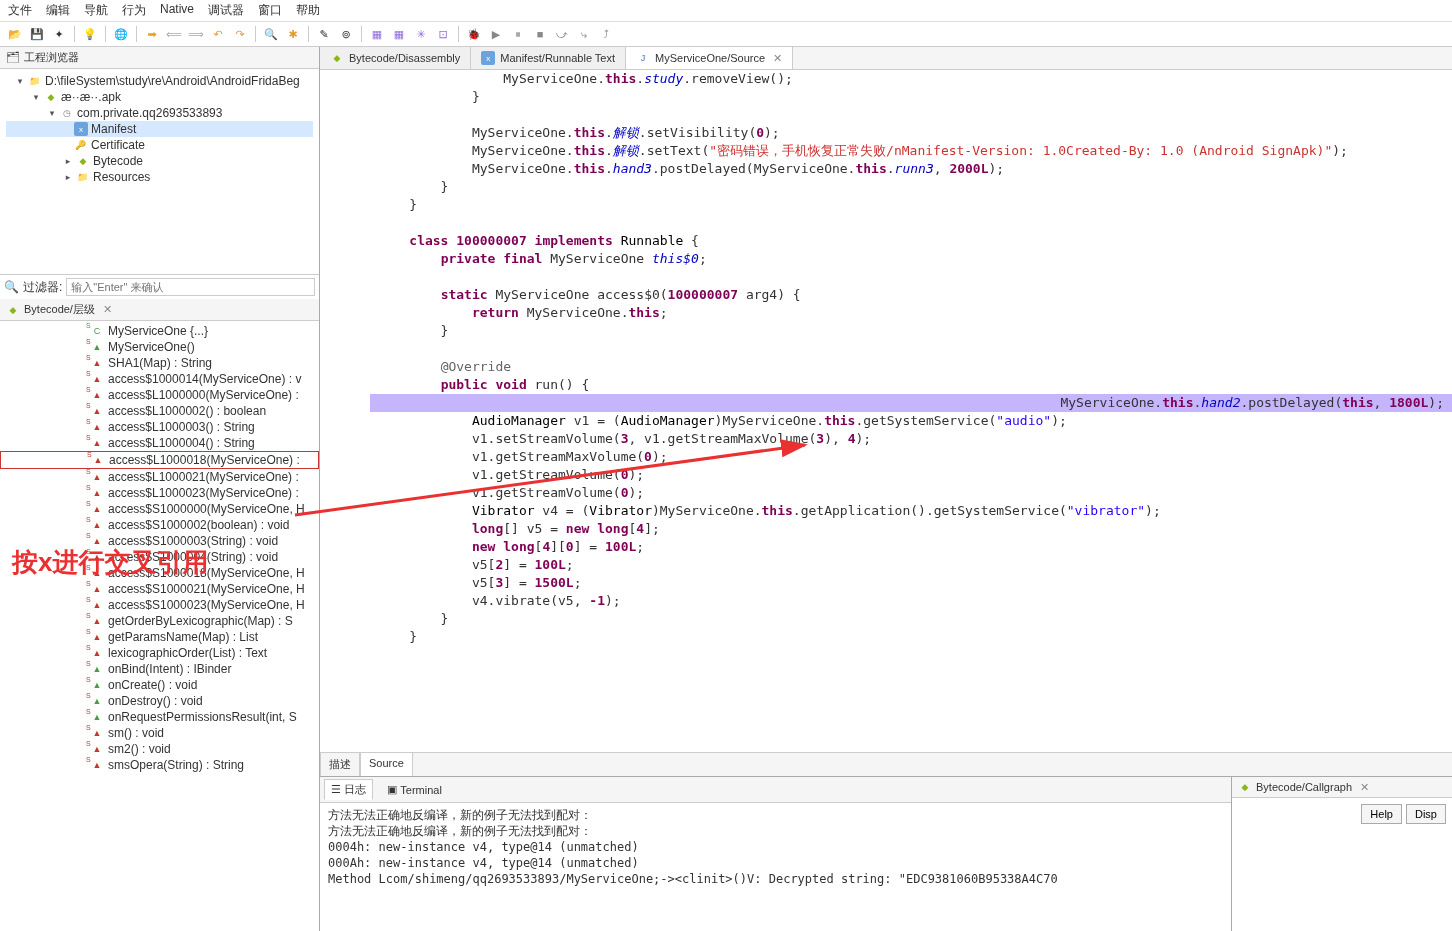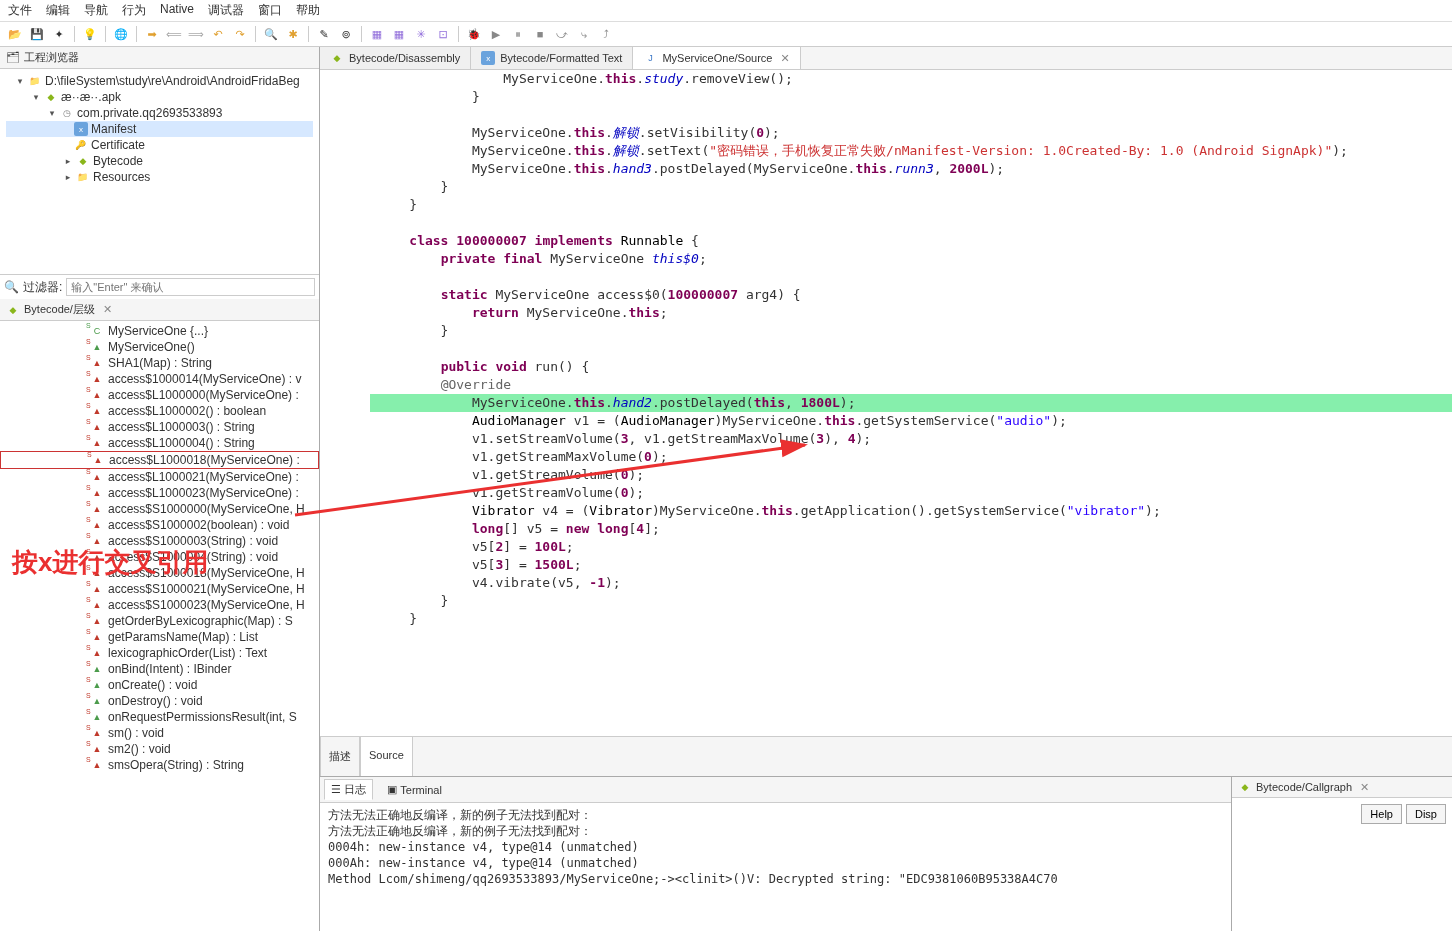--- a/index.html
+++ b/index.html
@@ -35,31 +35,31 @@
 .h-ico .sym { color: #6aa3dd; }
 .h-ico.method .sym { color: #c0392b; }
 .h-ico.green .sym { color: #4b9b4b; }
 .center { flex: 1; display: flex; flex-direction: column; background: #fff; }
 .ed-tabs { display: flex; background: #f5f5f5; border-bottom: 1px solid #ccc; }
 .ed-tab { padding: 4px 10px; border-right: 1px solid #ccc; display: flex; align-items: center; gap: 5px; font-size: 11px; background: #f0f0f0; }
 .ed-tab.active { background: #fff; }
 .ed-tab .x { color: #888; margin-left: 3px; }
 .editor { flex: 1; overflow: auto; font-family: Consolas, monospace; font-size: 13px; line-height: 18px; padding: 0 0 0 50px; position: relative; }
 .code-line { white-space: pre; padding: 0 8px; }
-.code-line.cur { background: #86efac; }
+.code-line.cur { background: #c4b5fd; text-align: right; }
 .kw { color: #7f0055; font-weight: bold; }
 .fld { color: #0000c0; font-style: italic; }
 .str { color: #2a00ff; }
 .strR { color: #cc3333; }
 .num { color: #7f0055; font-weight: bold; }
 .cls { color: #000; }
 .typ { color: #000; }
 .ann { color: #646464; }
 .sub-tabs { display: flex; border-top: 1px solid #ccc; background: #f5f5f5; font-size: 11px; }
-.sub-tab { padding: 12px 8px; border: 1px solid #ccc; border-bottom: none; margin-top: -1px; }
+.sub-tab { padding: 4px 8px; border: 1px solid #ccc; border-bottom: none; margin-top: -1px; }
 .sub-tab.active { background: #fff; }
 .bottom { display: flex; height: 160px; border-top: 1px solid #aaa; }
 .log-panel { flex: 1; background: #fff; display: flex; flex-direction: column; border-right: 1px solid #aaa; }
 .btabs { display: flex; background: #f5f5f5; border-bottom: 1px solid #ccc; font-size: 11px; padding: 2px 4px; gap: 8px; }
 .btab { padding: 2px 6px; display: flex; align-items: center; gap: 3px; }
 .btab.active { background: #fff; border: 1px solid #ccc; border-bottom: 1px solid #fff; }
 .log-content { flex: 1; overflow: auto; font-family: Consolas, monospace; font-size: 12px; padding: 4px 8px; line-height: 16px; }
 .cg-panel { width: 220px; background: #fff; display: flex; flex-direction: column; }
 .cg-body { flex: 1; display: flex; align-items: flex-start; justify-content: flex-end; padding: 6px; gap: 4px; }
 .btn { border: 1px solid #aaa; background: #f5f5f5; padding: 3px 8px; font-size: 11px; }
@@ -378,21 +378,21 @@
   </div>
 
   <div class="center">
     <div class="ed-tabs">
       <div class="ed-tab">
           <span class="ico android">◆</span>
           <span>Bytecode/Disassembly</span>
         </div>
       <div class="ed-tab">
           <span class="ico xml">x</span>
-          <span>Bytecode/Formatted Text</span>
+          <span>Manifest/Runnable Text</span>
         </div>
       <div class="ed-tab active">
           <span class="ico" style="color:#3a76c6">J</span>
           <span>MyServiceOne/Source</span>
           <span class="x">✕</span>
         </div>
     </div>
 
     <div class="editor">
 <div class="code-line">                MyServiceOne.<span class="kw">this</span>.<span class="fld">study</span>.removeView();</div>
@@ -404,30 +404,31 @@
 <div class="code-line">        }</div>
 <div class="code-line">    }</div>
 <div class="code-line"> </div>
 <div class="code-line">    <span class="kw">class</span> <span class="num">100000007</span> <span class="kw">implements</span> <span class="typ">Runnable</span> {</div>
 <div class="code-line">        <span class="kw">private final</span> MyServiceOne <span class="fld">this$0</span>;</div>
 <div class="code-line"> </div>
 <div class="code-line">        <span class="kw">static</span> MyServiceOne access$0(<span class="num">100000007</span> arg4) {</div>
 <div class="code-line">            <span class="kw">return</span> MyServiceOne.<span class="kw">this</span>;</div>
 <div class="code-line">        }</div>
 <div class="code-line"> </div>
+<div class="code-line">        <span class="ann">@Override</span></div>
 <div class="code-line">        <span class="kw">public void</span> run() {</div>
-<div class="code-line">        <span class="ann">@Override</span></div>
 <div class="code-line cur">            MyServiceOne.<span class="kw">this</span>.<span class="fld">hand2</span>.postDelayed(<span class="kw">this</span>, <span class="num">1800L</span>);</div>
 <div class="code-line">            <span class="typ">AudioManager</span> v1 = (<span class="typ">AudioManager</span>)MyServiceOne.<span class="kw">this</span>.getSystemService(<span class="str">"audio"</span>);</div>
 <div class="code-line">            v1.setStreamVolume(<span class="num">3</span>, v1.getStreamMaxVolume(<span class="num">3</span>), <span class="num">4</span>);</div>
 <div class="code-line">            v1.getStreamMaxVolume(<span class="num">0</span>);</div>
 <div class="code-line">            v1.getStreamVolume(<span class="num">0</span>);</div>
 <div class="code-line">            v1.getStreamVolume(<span class="num">0</span>);</div>
 <div class="code-line">            <span class="typ">Vibrator</span> v4 = (<span class="typ">Vibrator</span>)MyServiceOne.<span class="kw">this</span>.getApplication().getSystemService(<span class="str">"vibrator"</span>);</div>
 <div class="code-line">            <span class="kw">long</span>[] v5 = <span class="kw">new long</span>[<span class="num">4</span>];</div>
+<div class="code-line">            <span class="kw">new long</span>[<span class="num">4</span>][<span class="num">0</span>] = <span class="num">100L</span>;</div>
 <div class="code-line">            v5[<span class="num">2</span>] = <span class="num">100L</span>;</div>
 <div class="code-line">            v5[<span class="num">3</span>] = <span class="num">1500L</span>;</div>
 <div class="code-line">            v4.vibrate(v5, <span class="num">-1</span>);</div>
 <div class="code-line">        }</div>
 <div class="code-line">    }</div>
 <div class="code-line"> </div>
     </div>
 
     <div class="sub-tabs">
       <div class="sub-tab">描述</div>

